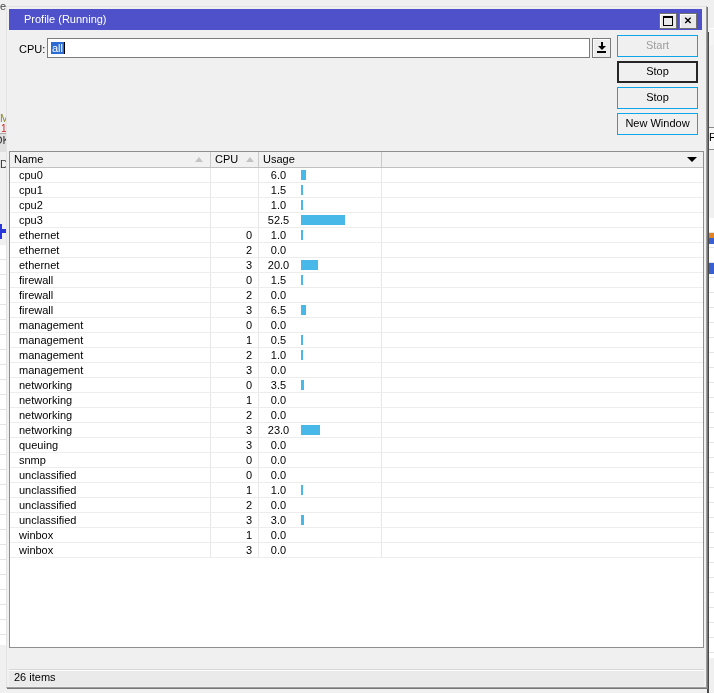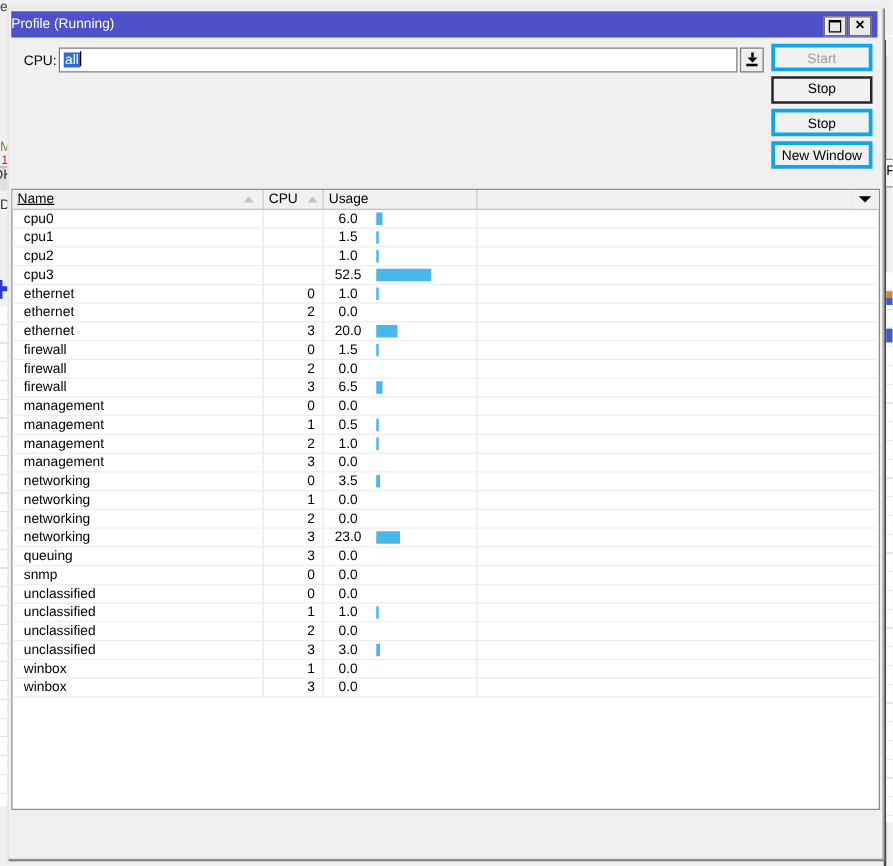--- a/index.html
+++ b/index.html
@@ -29,52 +29,52 @@
   .rwhite{position:absolute;left:709px;top:218px;width:5px;height:440px;background:#fff;
     background-image:repeating-linear-gradient(to bottom,transparent 0 14px,#e4e4e4 14px 15px);}
   .ricon1a{position:absolute;left:709px;top:233px;width:5px;height:5px;background:#e08326;}
   .ricon1b{position:absolute;left:709px;top:238px;width:5px;height:6px;background:#3a5fd0;}
   .ricon2{position:absolute;left:709px;top:263px;width:5px;height:11px;background:#3a5fd0;}
   
   .win{position:absolute;left:6px;top:6px;width:699px;height:680px;background:#f0f0f0;
     border:1px solid #9d9d9d;border-top-color:#e3e3e3;border-left-color:#e3e3e3;
     box-shadow:1px 1px 0 #777;}
   .titlebar{position:absolute;left:2px;top:2px;width:693px;height:21px;background:var(--titlebar);
-    color:#fff;line-height:21px;padding-left:0;box-sizing:border-box;}
+    color:#fff;line-height:21px;padding-left:15px;box-sizing:border-box;}
   .tb-btn{position:absolute;top:4px;width:18px;height:16px;background:#e9e9e9;
     border:1px solid #6f6f6f;box-shadow:inset 1px 1px 0 #fff;box-sizing:border-box;cursor:default;}
   .tb-max{right:25px;}
   .tb-close{right:5px;text-align:center;font-weight:bold;font-size:10px;line-height:13px;color:#000;}
   .max-glyph{width:8px;height:7px;border:1px solid #000;border-top-width:2px;margin:2px auto 0;}
   
   .cpu-label{position:absolute;left:12px;top:33px;line-height:18px;}
   .cpu-field{position:absolute;left:40px;top:31px;width:543px;height:20px;background:#fff;
     border:1px solid #7b7b7b;box-sizing:border-box;line-height:18px;padding-left:3px;}
   .cpu-field .sel{background:var(--sel);color:#fff;padding:0 1px;}
   .caret{display:inline-block;width:1px;height:12px;background:#000;vertical-align:-2px;}
   .dd-btn{position:absolute;left:585px;top:31px;width:19px;height:20px;background:#ededed;
     border:1px solid #7b7b7b;box-sizing:border-box;box-shadow:inset 1px 1px 0 #fff;}
   .dd-stem{width:2px;height:4px;background:#000;margin:3px auto 0;}
   .dd-head{width:0;height:0;border-left:4px solid transparent;border-right:4px solid transparent;
     border-top:4px solid #000;margin:0 auto;}
   .dd-bar{width:9px;height:2px;background:#000;margin:1px auto 0;}
   
   .btn{position:absolute;left:610px;width:81px;height:22px;background:#f0f0f0;
-    border:3px solid #0ea5e9;box-sizing:border-box;text-align:center;line-height:19px;cursor:default;}
+    border:1px solid #0ea5e9;box-sizing:border-box;text-align:center;line-height:19px;cursor:default;}
   .btn.default{border:2px solid #262626;line-height:17px;}
   .btn.disabled{color:#9d9d9d;}
   .b-start{top:28px;}.b-stop{top:54px;}.b-close{top:80px;}.b-new{top:106px;}
   
   .table{position:absolute;left:2px;top:144px;width:695px;height:497px;background:#fff;
     border:1px solid #8f8f8f;box-sizing:border-box;}
   .thead{position:absolute;left:0;top:0;right:0;height:16px;background:#f1f1f1;
     border-bottom:1px solid #c0c0c0;box-sizing:border-box;}
   .th{position:absolute;top:0;height:15px;line-height:15px;padding-left:4px;
     box-sizing:border-box;border-right:1px solid #c9c9c9;}
-  .th-name{left:0;width:201px;text-decoration:underline;}
+  .th-name{left:0;width:201px;}
   .th-cpu{left:201px;width:48px;}
   .th-usage{left:249px;width:123px;}
   .th-filler{left:372px;width:300px;border-right:1px solid #c9c9c9;}
   .sort-tri{position:absolute;top:5px;width:0;height:0;
     border-left:4px solid transparent;border-right:4px solid transparent;border-bottom:5px solid #c4c4c4;}
   .tri-name{right:7px;}.tri-cpu{right:4px;}
   .colbtn{position:absolute;right:0;top:0;width:22px;height:15px;background:#f1f1f1;}
   .colbtn-tri{width:0;height:0;border-left:5px solid transparent;border-right:5px solid transparent;
     border-top:5px solid #000;margin:5px auto 0;}
   .tbody{position:absolute;left:0;top:16px;right:0;bottom:0;overflow:hidden;}
@@ -347,13 +347,16 @@
         <div class="trow">
           <div class="cell c-name">winbox</div>
           <div class="cell c-cpu">3</div>
           <div class="cell c-usage">
             <span class="u-num">0.0</span>
           </div>
         </div>
       </div>
   </div>
 
+  <div class="statusbar">
+    <span>26 items</span>
+  </div>
 </div>
 
 </body></html>

